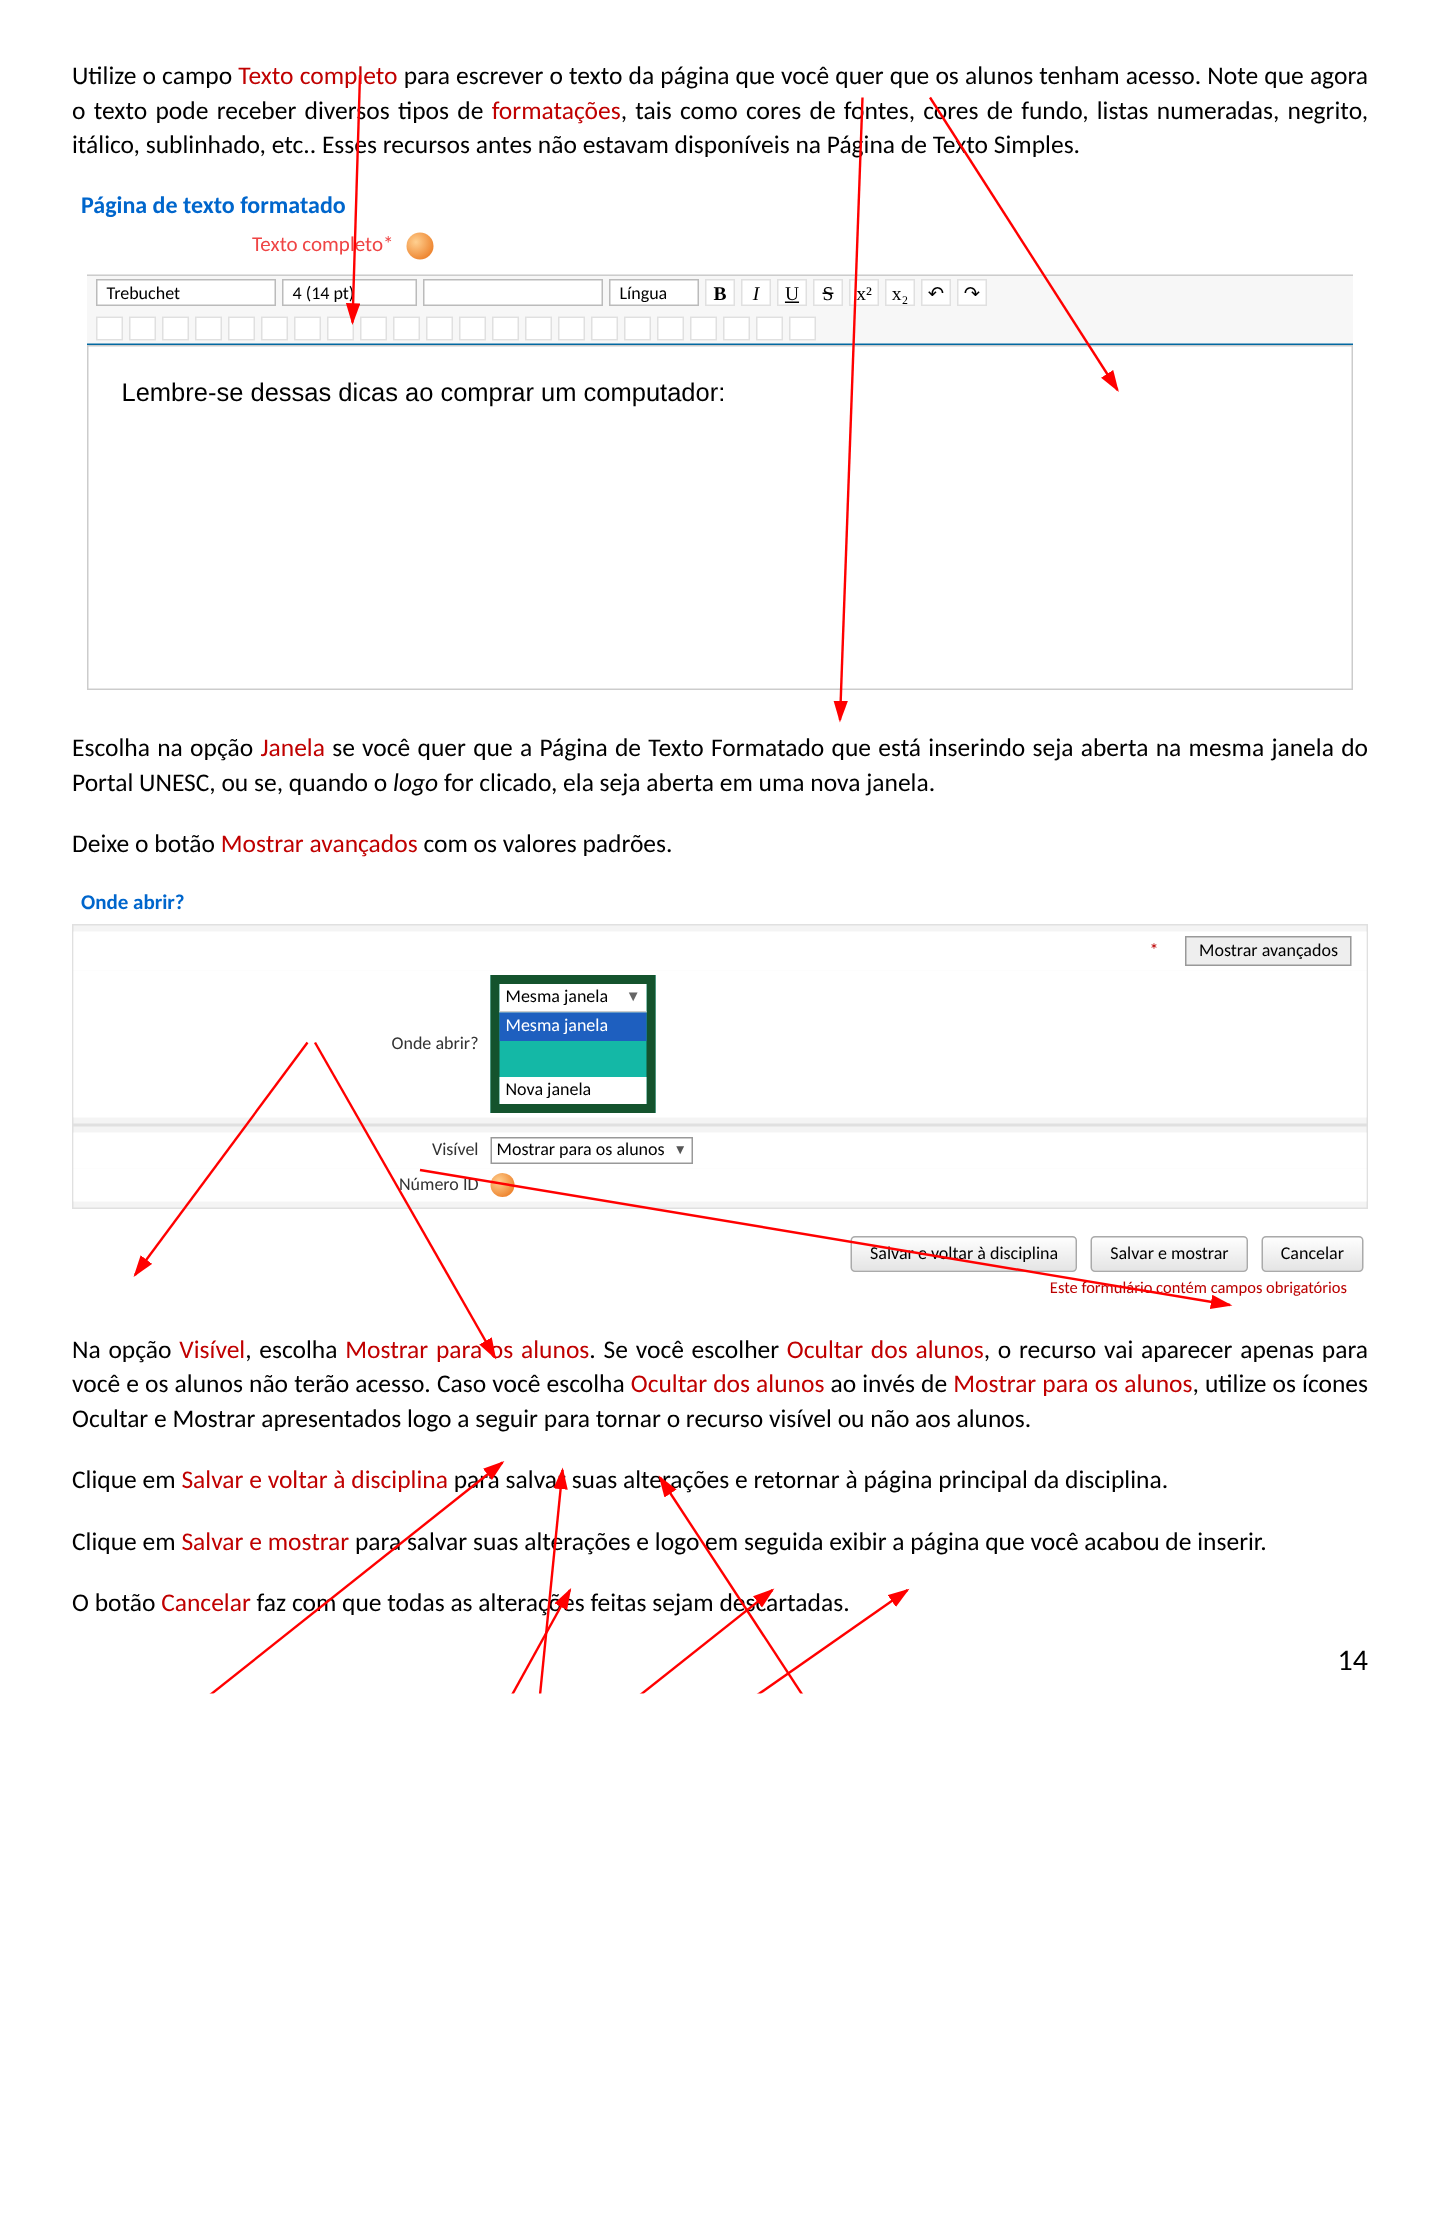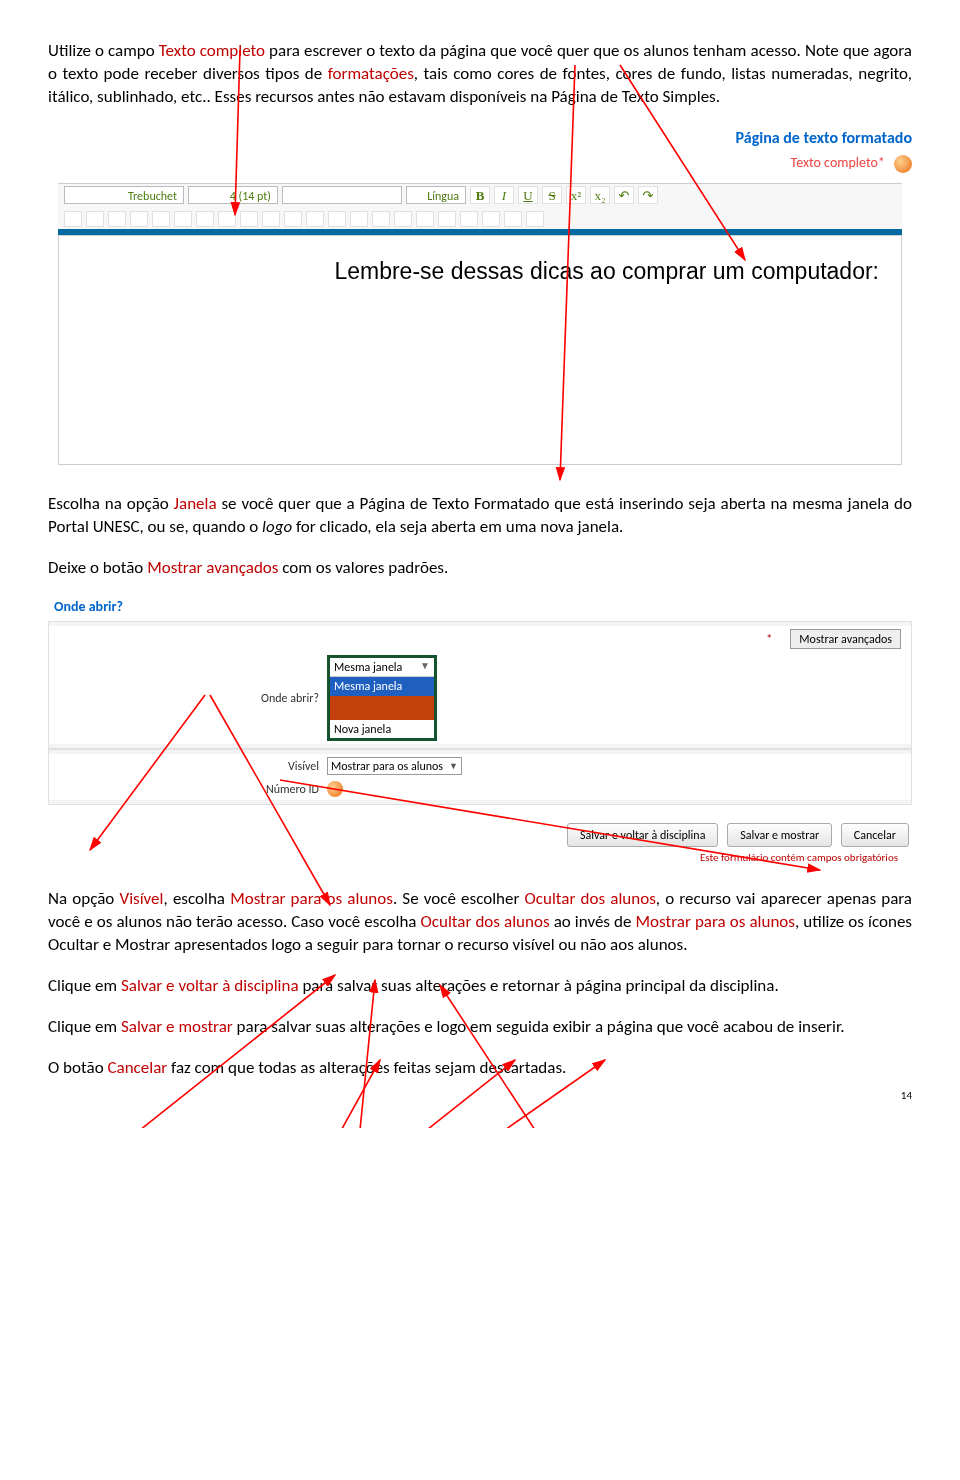--- a/index.html
+++ b/index.html
@@ -14,32 +14,31 @@
     width: 960px;
     position: relative;
   }
   p { margin: 0 0  18px 0; text-align: justify; }
   .red { color: #c00000; }
   
   
   .shot1 {
     margin: 18px 0 28px 0;
     border: none;
-    text-align: right;
   }
   .shot1-title { color: #0066cc; font-weight: bold; font-size: 16px; margin: 8px 0 6px 6px; }
   .shot1-field { margin: 6px 0 10px 120px; font-size: 14px; color: #ef4444; }
   .shot1-field .orb {
     display: inline-block; width: 18px; height: 18px; vertical-align: middle;
     border-radius: 50%; background: radial-gradient(circle at 35% 35%, #ffd090, #e86c10);
     margin-left: 6px;
   }
   .toolbar {
-    border-top: 1px solid #ccc; border-bottom: 6px solid #0369a1;
-    background: #f7f7f7; padding: 2px 6px; font-size: 12px; color: #4d7c0f;
+    border-top: 1px solid #ccc; border-bottom: 1px solid #0369a1;
+    background: #f7f7f7; padding: 2px 6px; font-size: 12px; color: #000000;
     display: flex; flex-wrap: wrap; align-items: center; gap: 4px;
     margin: 0 10px;
   }
   .tb-sel {
     display: inline-block; border: 1px solid #bbb; background: #fff;
     padding: 1px 6px; font-size: 12px; min-width: 60px; height: 18px; line-height: 16px;
   }
   .tb-sel.wide { min-width: 120px; }
   .tb-btn {
     display: inline-flex; align-items: center; justify-content: center;
@@ -49,61 +48,61 @@
   .tb-btn.b { font-weight: bold; }
   .tb-btn.i { font-style: italic; }
   .tb-btn.u { text-decoration: underline; }
   .tb-btn.s { text-decoration: line-through; }
   .tb-row2 { width: 100%; display: flex; gap: 4px; padding-top: 3px; }
   .tb-icon { width: 18px; height: 16px; border: 1px solid #e0e0e0; background: #fff; position: relative; }
   .editarea {
     border: 1px solid #ccc; margin: 0 10px; padding: 20px 22px 14px 22px;
     min-height: 230px; font-family: 'Trebuchet MS', sans-serif;
   }
-  .editarea .prompt { font-size: 23px; margin-bottom: 22px; }
+  .editarea .prompt { font-size: 17px; margin-bottom: 22px; }
   .editarea ol { margin: 0; padding-left: 40px; }
   .editarea li { font-size: 16px; padding: 1px 0; }
   .li1 { color: #e63946; font-size: 30px !important; font-weight: 400; font-family: 'Trebuchet MS', sans-serif; letter-spacing: -0.5px; }
   .li3 { color: #2a9d3f; font-weight: bold; font-style: italic; }
   .li4::after { content: ""; display: inline-block; border-left: 1px solid #000; height: 14px; vertical-align: middle; margin-left: 2px; }
 
   
   .shot2 { margin: 14px 0 22px 0; font-size: 12px; }
   .s2-head { color: #0066cc; font-weight: bold; font-size: 14px; margin: 6px 0 4px 6px; }
   .s2-row {
     display: flex; align-items: center; gap: 8px;
     padding: 3px 10px; border-bottom: 0; background: #fff;
   }
   .s2-row .lbl { text-align: right; width: 260px; font-size: 12px; color: #333; }
   .s2-ctrl {
     border: 1px solid #999; background: #eee; padding: 1px 8px; font-size: 12px;
     display: inline-block;
   }
   .s2-dropdown {
-    border: 3px solid #14532d; background: #c2410c; font-size: 12px; min-width: 110px;
+    border: 6px solid #14532d; background: #14b8a6; font-size: 12px; min-width: 110px;
   }
   .s2-dd-sel { background: #fff; padding: 1px 4px; border-bottom: 1px solid #ccc; display: flex; justify-content: space-between; }
   .s2-dd-sel .arr { color: #666; font-size: 10px; }
   .s2-dd-opt { background: #1e5fbf; color: #fff; padding: 1px 4px; }
   .s2-dd-opt2 { background: #fff; padding: 1px 4px; margin-top: 24px; }
   .s2-right { margin-left: auto; margin-right: 10px; }
   .s2-band { background: #f4f4f4; border: 1px solid #e0e0e0; padding: 4px 0; }
   .s2-orb {
     display: inline-block; width: 16px; height: 16px; vertical-align: middle;
     border-radius: 50%; background: radial-gradient(circle at 35% 35%, #ffd090, #e86c10);
   }
   .s2-buttons { text-align: right; margin: 18px 0 4px 0; }
   .s2-btn {
     display: inline-block; border: 1px solid #aaa; border-radius: 3px;
     background: linear-gradient(#fefefe,#e4e4e4); padding: 3px 12px; font-size: 12px;
     margin: 0 3px;
   }
   .s2-note { text-align: right; color: #b00; font-size: 11px; margin: 2px 14px 0 0; }
 
-  .pagenum { position: absolute; bottom: 24px; right: 48px; font-size: 11px; }
+  .pagenum { position: absolute; bottom: 8px; right: 48px; font-size: 20px; }
 
   
   svg.arrows { position: absolute; top: 0; left: 0; width: 960px; height: 1480px; pointer-events: none; }
   svg.arrows line, svg.arrows path { stroke: #ff0000; stroke-width: 1.6; fill: none; }
   svg.arrows polygon { fill: #ff0000; }
 
   .sel-box {
     display: inline-flex; align-items: center; border: 1px solid #999;
     background: #fff; padding: 0 3px; font-size: 12px; gap: 6px;
   }

